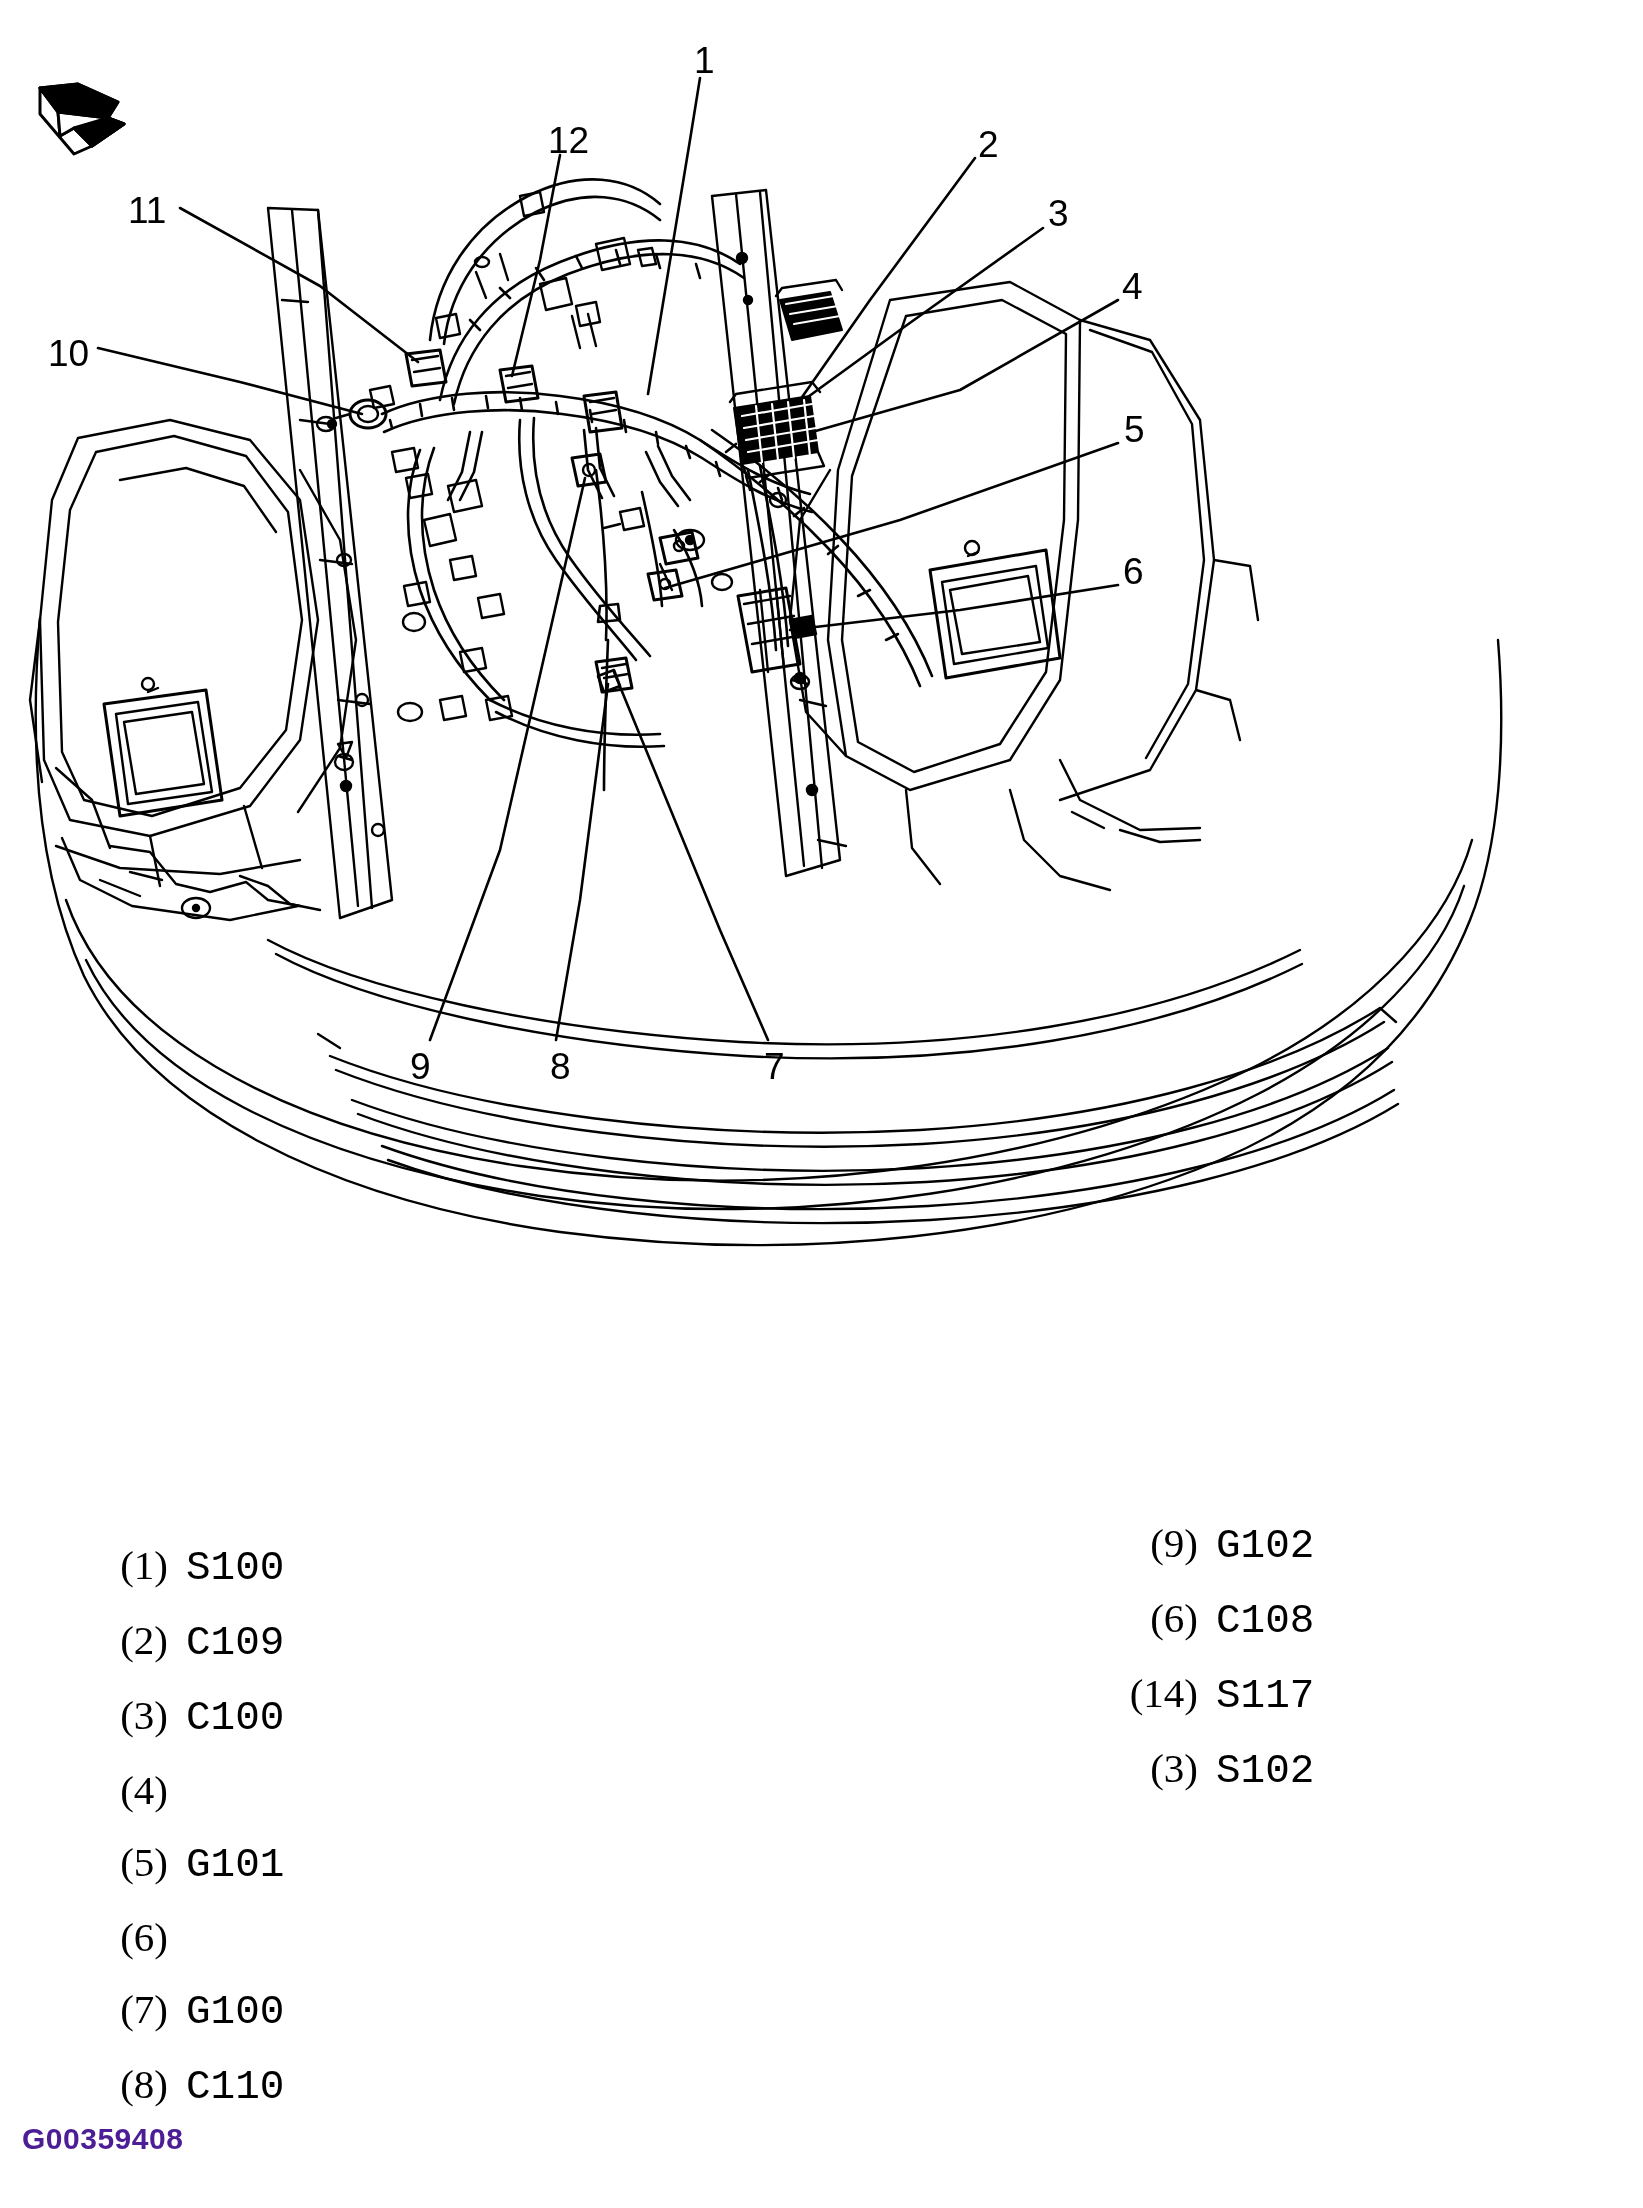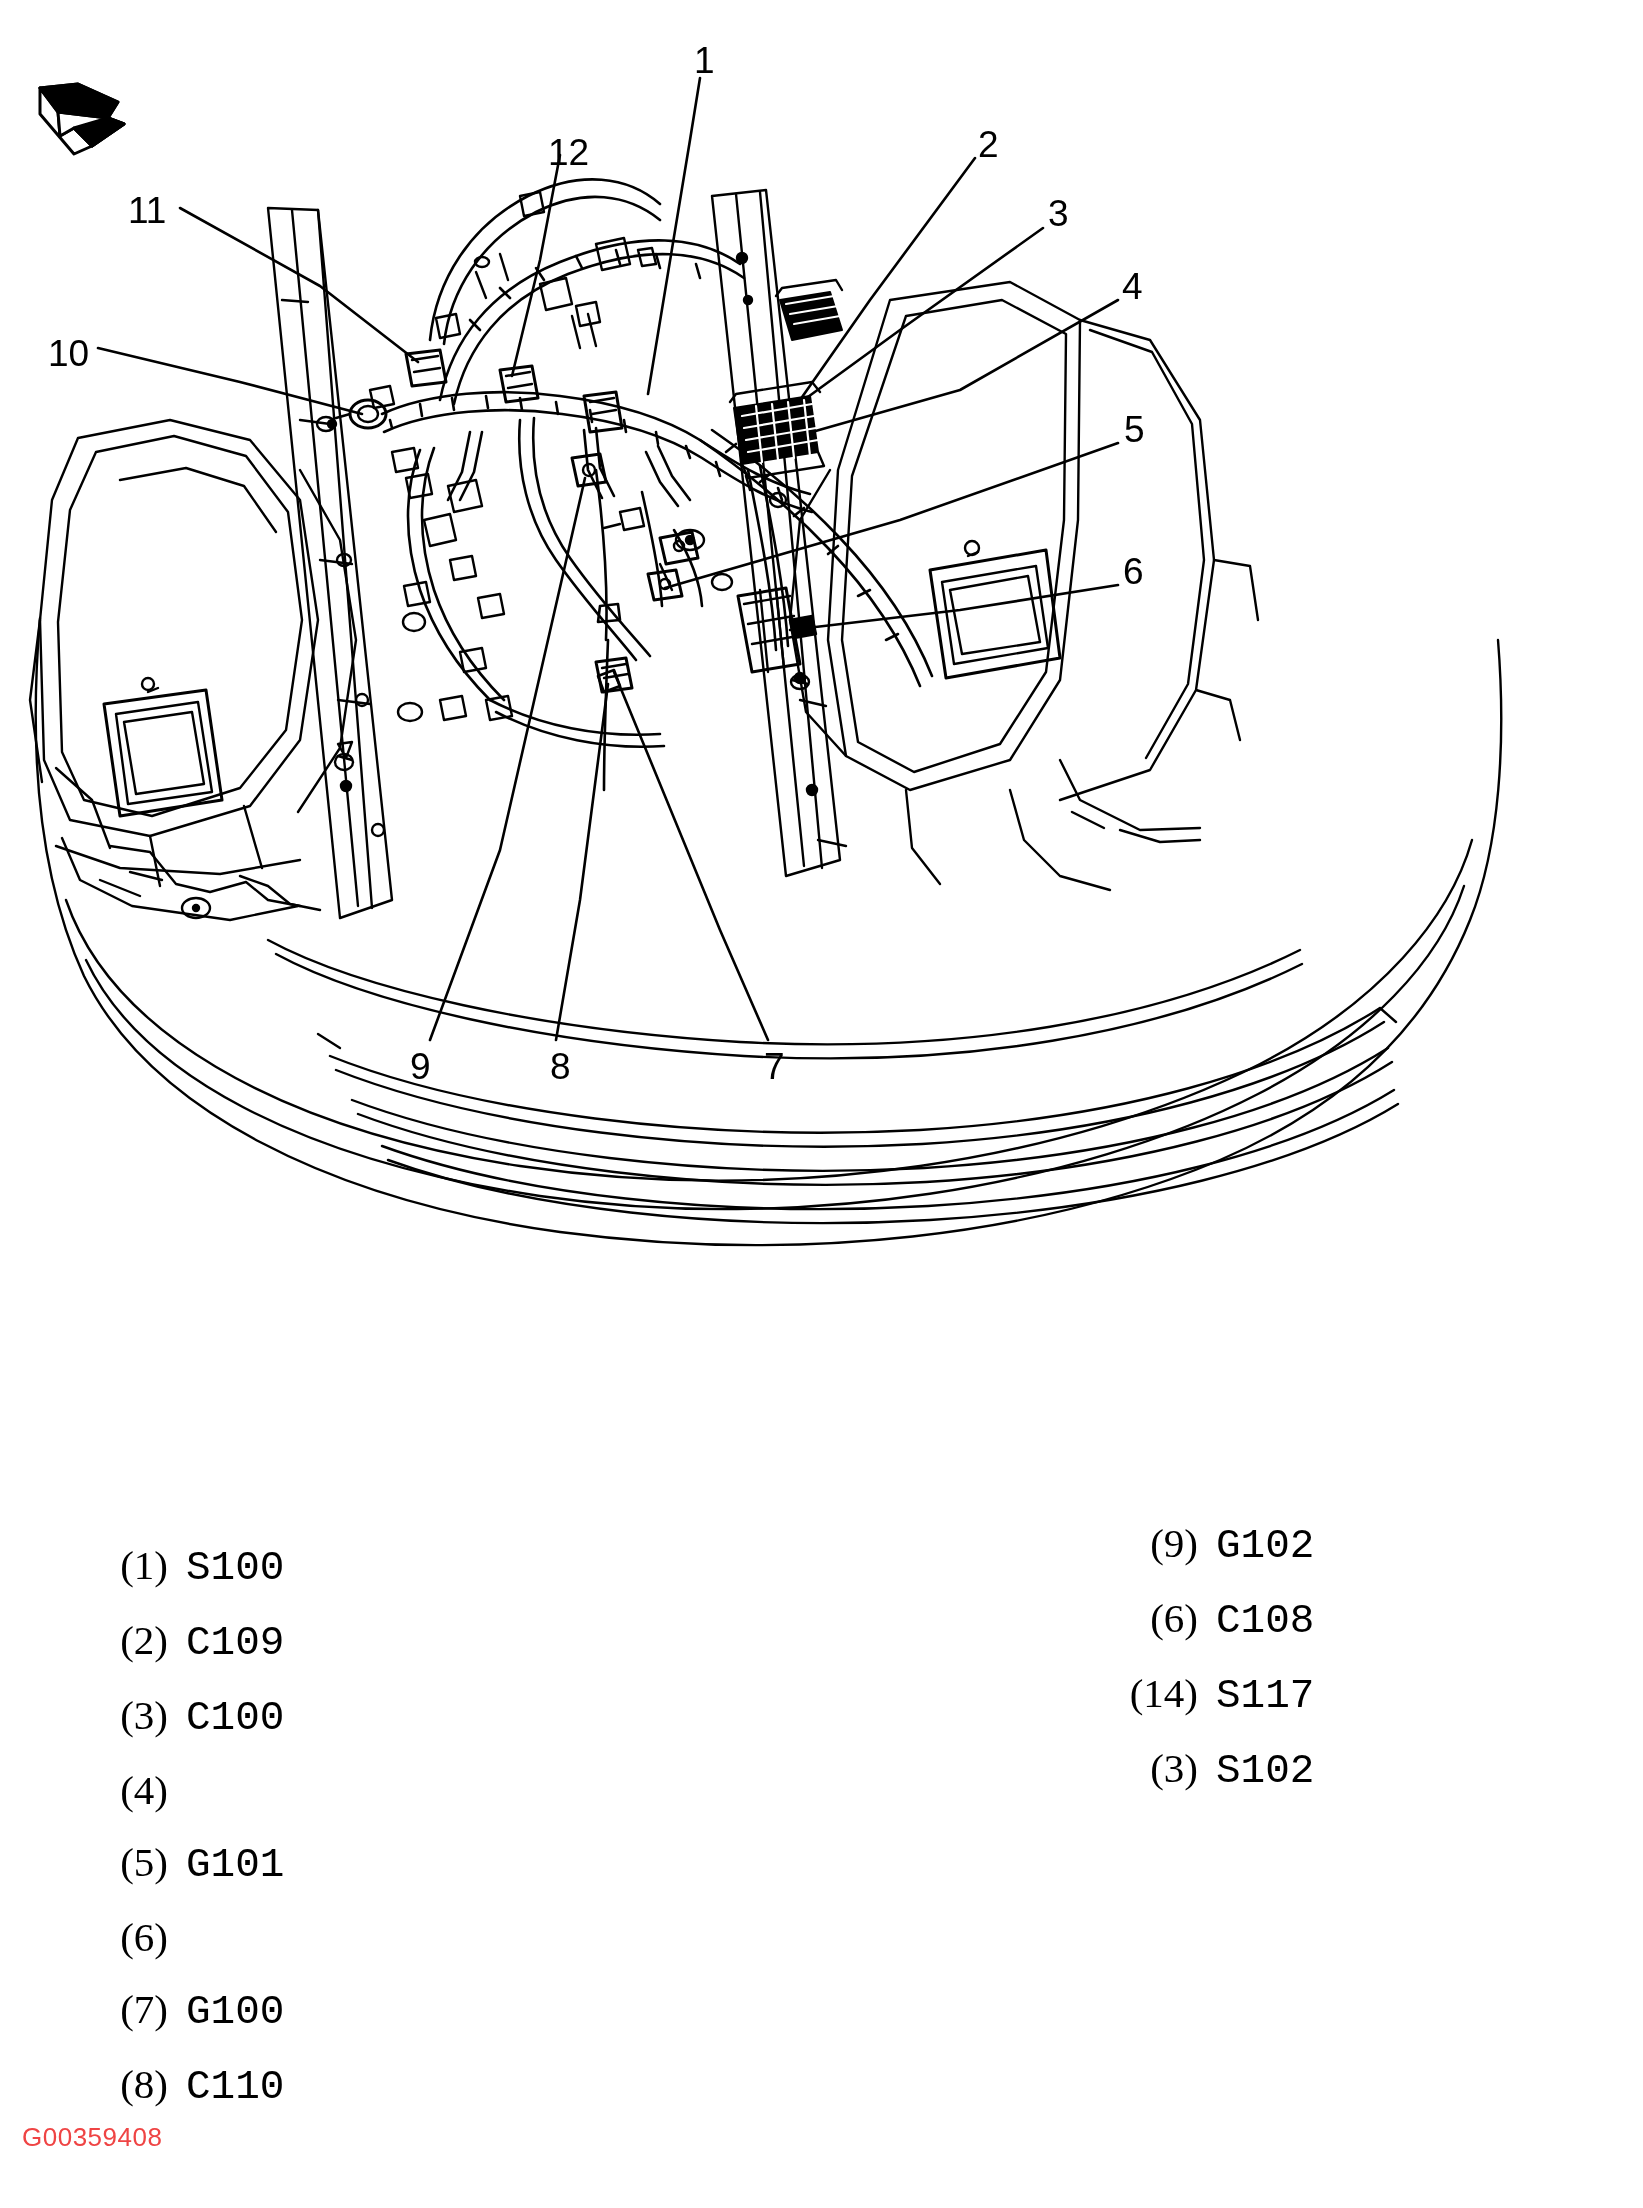--- a/index.html
+++ b/index.html
@@ -65,23 +65,24 @@
     text-align: right;
     margin-right: 18px;
   }
   .legend-text { display: inline-block; font-family: Liberation Mono, monospace; }
 
   #figure-id {
     position: absolute;
     left: 22px;
     top: 2122px;
     font-family: "Liberation Sans", "DejaVu Sans", sans-serif;
-    font-size: 26px;
+    font-size: 30px;
     letter-spacing: 0.5px;
-    color: #ef4444;
+    color: #4c1d95;
+    font-weight: bold;
   }
 </style>
 </head>
 <body>
 
 <div id="page">
 
   <div id="figure-area">
     <svg id="figure-svg" width="1643" height="1500" viewBox="0 0 1643 1500" xmlns="http://www.w3.org/2000/svg">
       <rect x="0" y="0" width="1643" height="1500" fill="#ffffff"></rect>
@@ -382,21 +383,21 @@
     <div class="callout-label" style="left:978px; top:126px;">2</div>
     <div class="callout-label" style="left:1048px; top:195px;">3</div>
     <div class="callout-label" style="left:1122px; top:268px;">4</div>
     <div class="callout-label" style="left:1124px; top:411px;">5</div>
     <div class="callout-label" style="left:1123px; top:553px;">6</div>
     <div class="callout-label" style="left:764px; top:1048px;">7</div>
     <div class="callout-label" style="left:550px; top:1048px;">8</div>
     <div class="callout-label" style="left:410px; top:1048px;">9</div>
     <div class="callout-label" style="left:48px; top:335px;">10</div>
     <div class="callout-label" style="left:128px; top:192px;">11</div>
-    <div class="callout-label" style="left:548px; top:122px;margin-top:12px;">12</div>
+    <div class="callout-label" style="left:548px; top:122px;">12</div>
   </div>
 
   <div id="legend">
 
     <div class="legend-col" id="legend-col-left">
       <div class="legend-item">
         <span class="legend-num">(1)</span>
         <span class="legend-text">S100</span>
       </div>
       <div class="legend-item">

